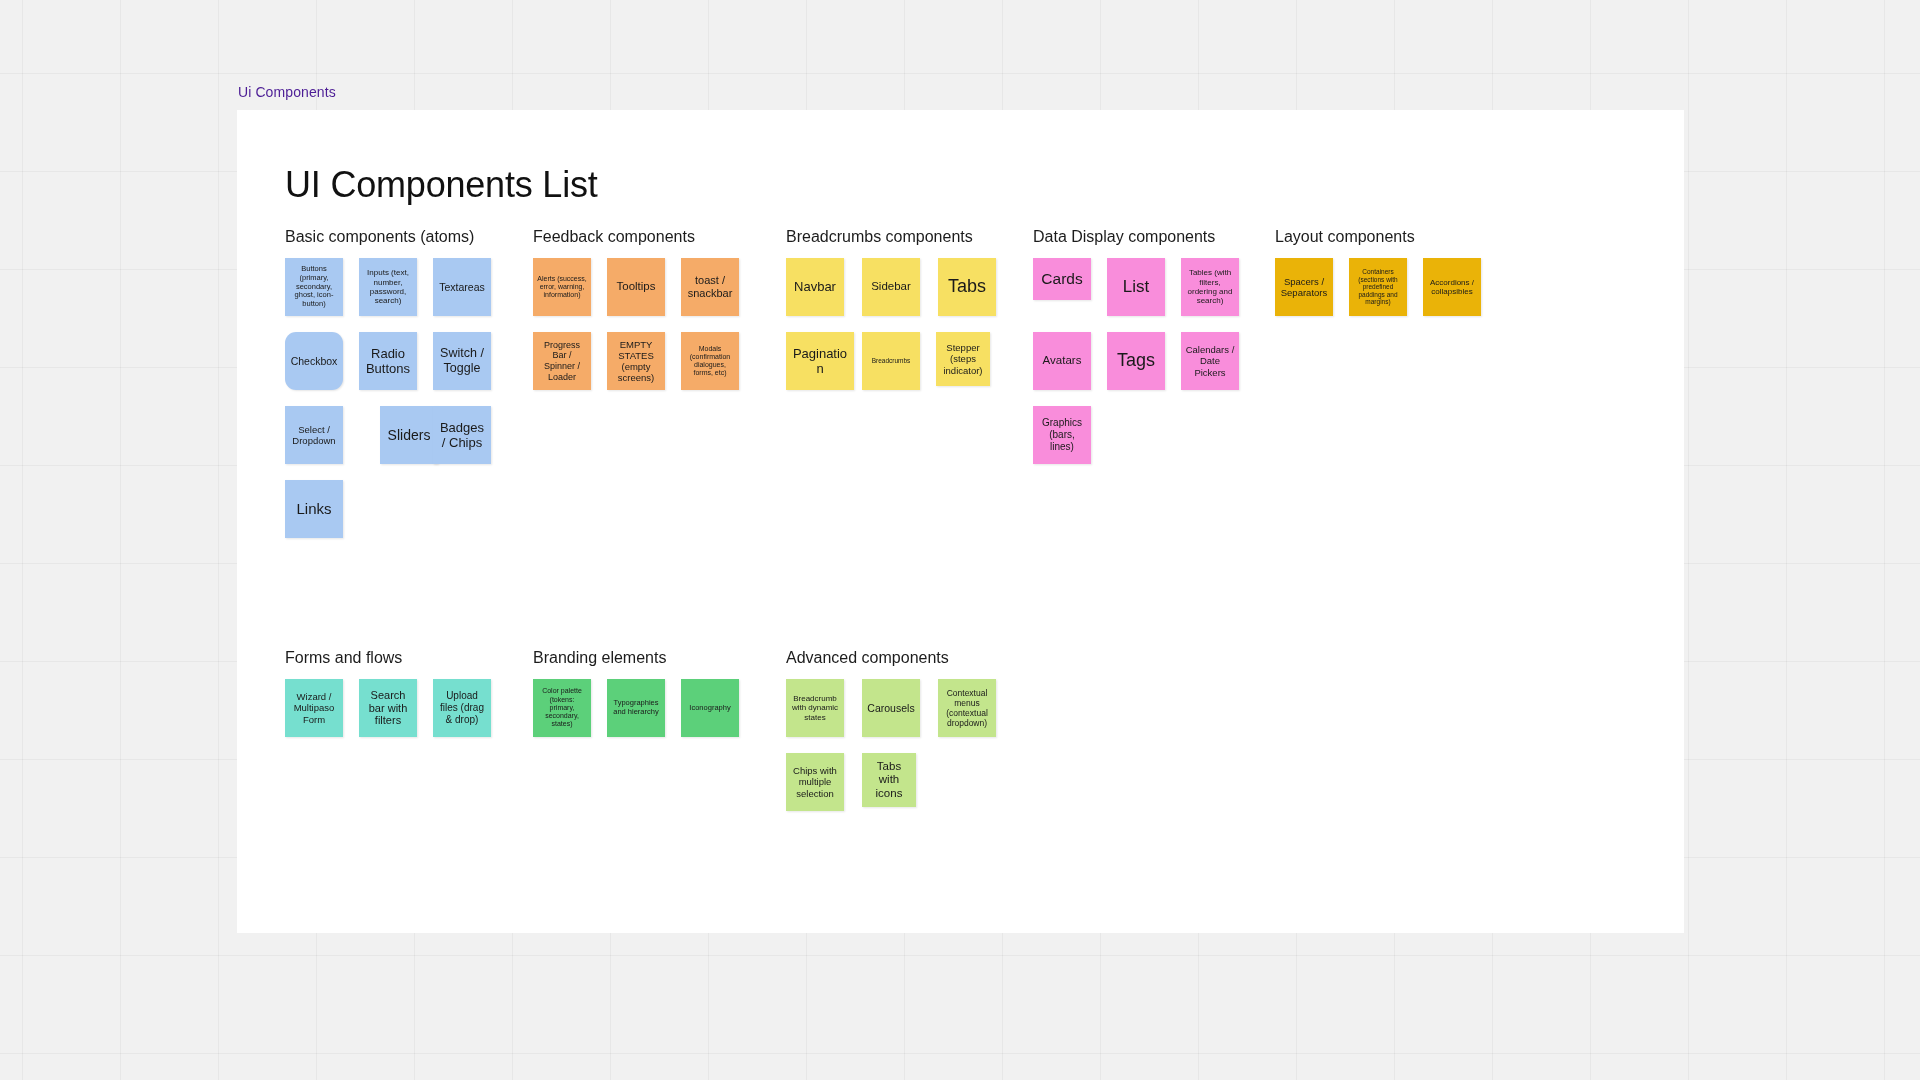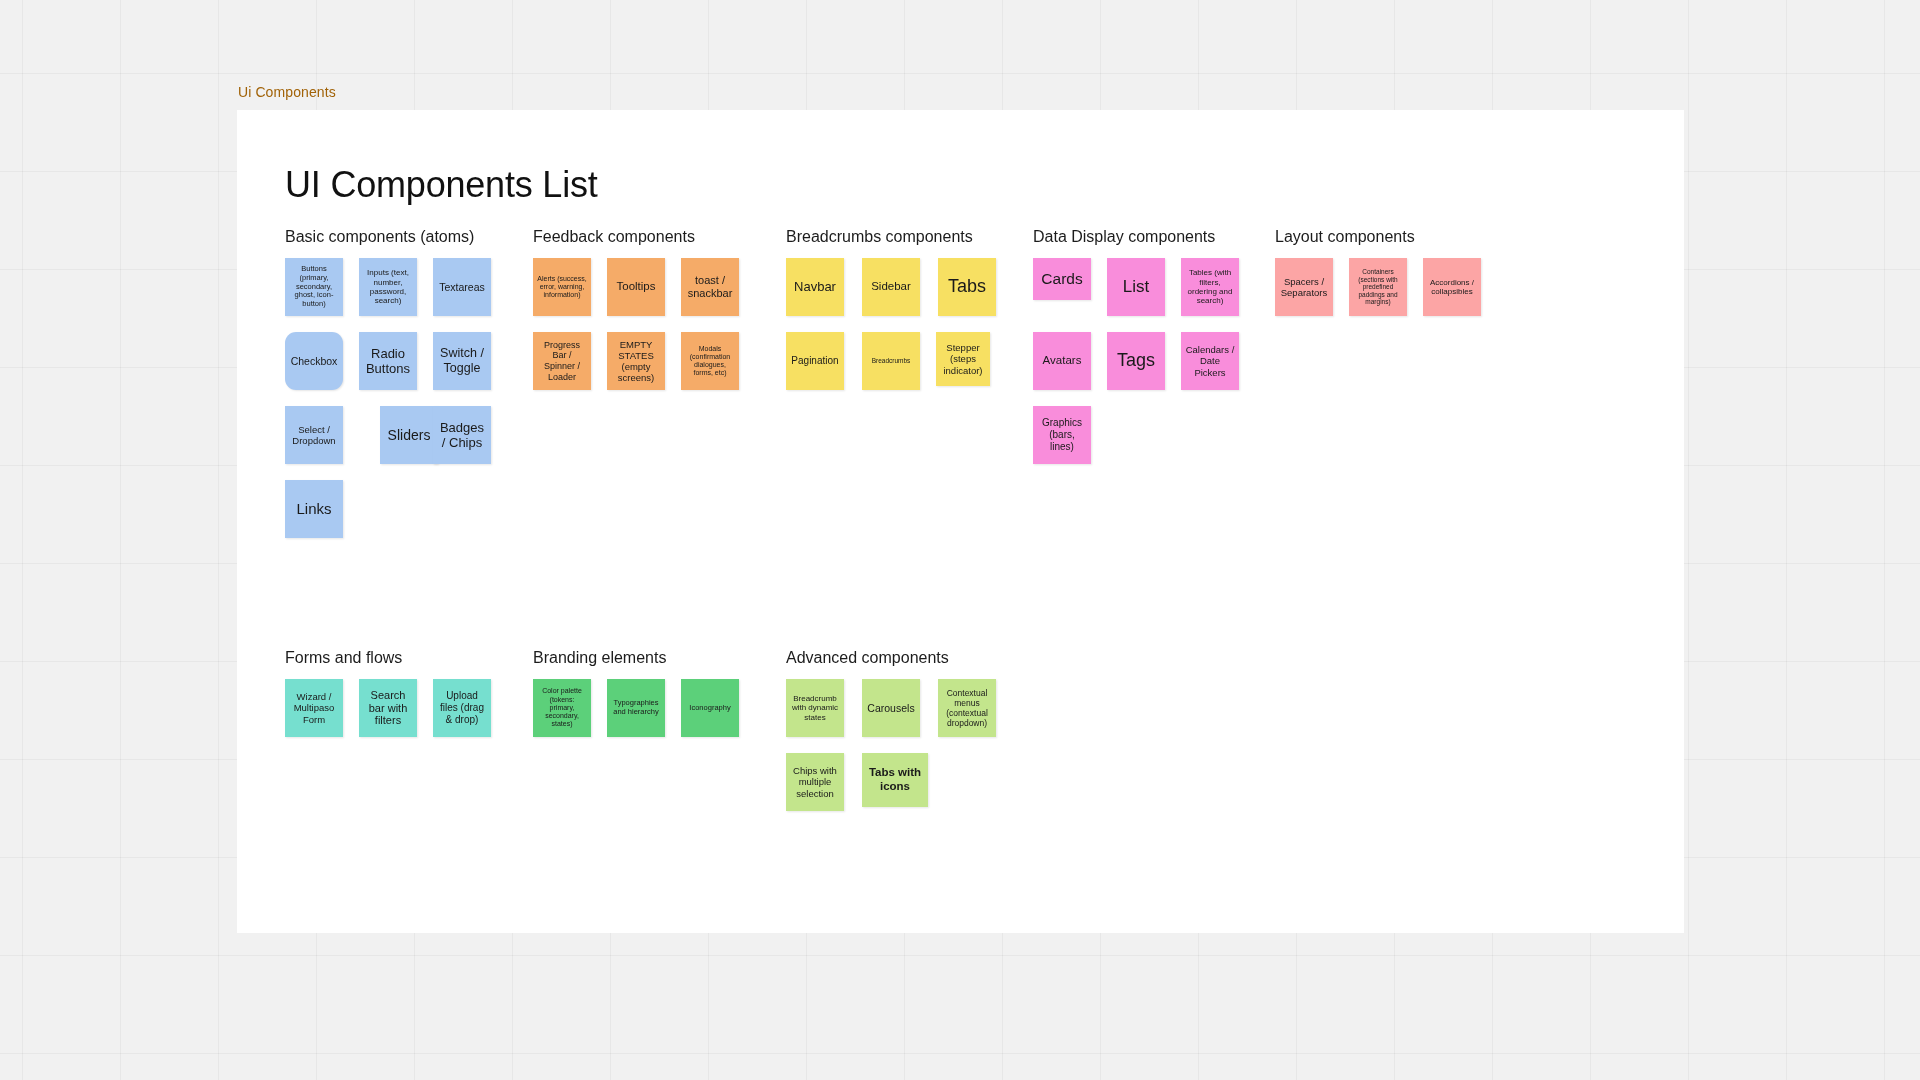--- a/index.html
+++ b/index.html
@@ -20,21 +20,21 @@
     background-position: 22px -25px;
     position: relative;
   }
 
   
   #frame-label {
     position: absolute;
     left: 238px;
     top: 84px;
     font-size: 14px;
-    color: #a16207;
+    color: #4c1d95;
     letter-spacing: 0.1px;
     white-space: nowrap;
   }
 
   
   #board {
     position: absolute;
     left: 237px;
     top: 110px;
     width: 1447px;
@@ -91,21 +91,21 @@
     hyphens: auto;
   }
 
   .note span { display: block; width: 100%; }
 
   
   .c-blue   { background: #a9c9f2; }
   .c-orange { background: #f5ab68; }
   .c-yellow { background: #f7e062; }
   .c-pink   { background: #f98ddb; }
-  .c-purple { background: #fca5a5; justify-content: flex-end; }
+  .c-purple { background: #eab308; justify-content: flex-end; }
   .c-teal   { background: #76dfcf; }
   .c-green  { background: #5cd07a; }
   .c-lime   { background: #c3e58c; }
 </style>
 </head>
 <body>
 
 <div id="frame-label">Ui Components</div>
 
 <div id="board">
@@ -175,21 +175,21 @@
         <div class="notes">
           <div class="note c-yellow" style="left: 0px; top: 0px; width: 58px; height: 58px; font-size: 13px;">
             <span>Navbar</span>
           </div>
           <div class="note c-yellow" style="left: 76px; top: 0px; width: 58px; height: 58px; font-size: 11.5px;">
             <span>Sidebar</span>
           </div>
           <div class="note c-yellow" style="left: 152px; top: 0px; width: 58px; height: 58px; font-size: 18px;">
             <span>Tabs</span>
           </div>
-          <div class="note c-yellow" style="left: 0px; top: 74px; width: 58px; height: 58px; font-size: 10px;">
+          <div class="note c-yellow" style="left: 0px; top: 74px; width: 68px; height: 58px; font-size: 13px;">
             <span>Pagination</span>
           </div>
           <div class="note c-yellow" style="left: 76px; top: 74px; width: 58px; height: 58px; font-size: 6.5px;">
             <span>Breadcrumbs</span>
           </div>
           <div class="note c-yellow" style="left: 150px; top: 74px; width: 54px; height: 54px; font-size: 9.5px;">
             <span>Stepper (steps indicator)</span>
           </div>
         </div>
       </div>
@@ -269,19 +269,19 @@
           </div>
           <div class="note c-lime" style="left: 76px; top: 0px; width: 58px; height: 58px; font-size: 10.5px;">
             <span>Carousels</span>
           </div>
           <div class="note c-lime" style="left: 152px; top: 0px; width: 58px; height: 58px; font-size: 8.5px;">
             <span>Contextual menus (contextual dropdown)</span>
           </div>
           <div class="note c-lime" style="left: 0px; top: 74px; width: 58px; height: 58px; font-size: 9.5px;">
             <span>Chips with multiple selection</span>
           </div>
-          <div class="note c-lime" style="left: 76px; top: 74px; width: 66px; height: 54px; font-size: 11.5px; font-weight: bold;">
+          <div class="note c-lime" style="left: 76px; top: 74px; width: 54px; height: 54px; font-size: 11.5px;">
             <span>Tabs with icons</span>
           </div>
         </div>
       </div>
     </div>
 </div>
 
 </body></html>

